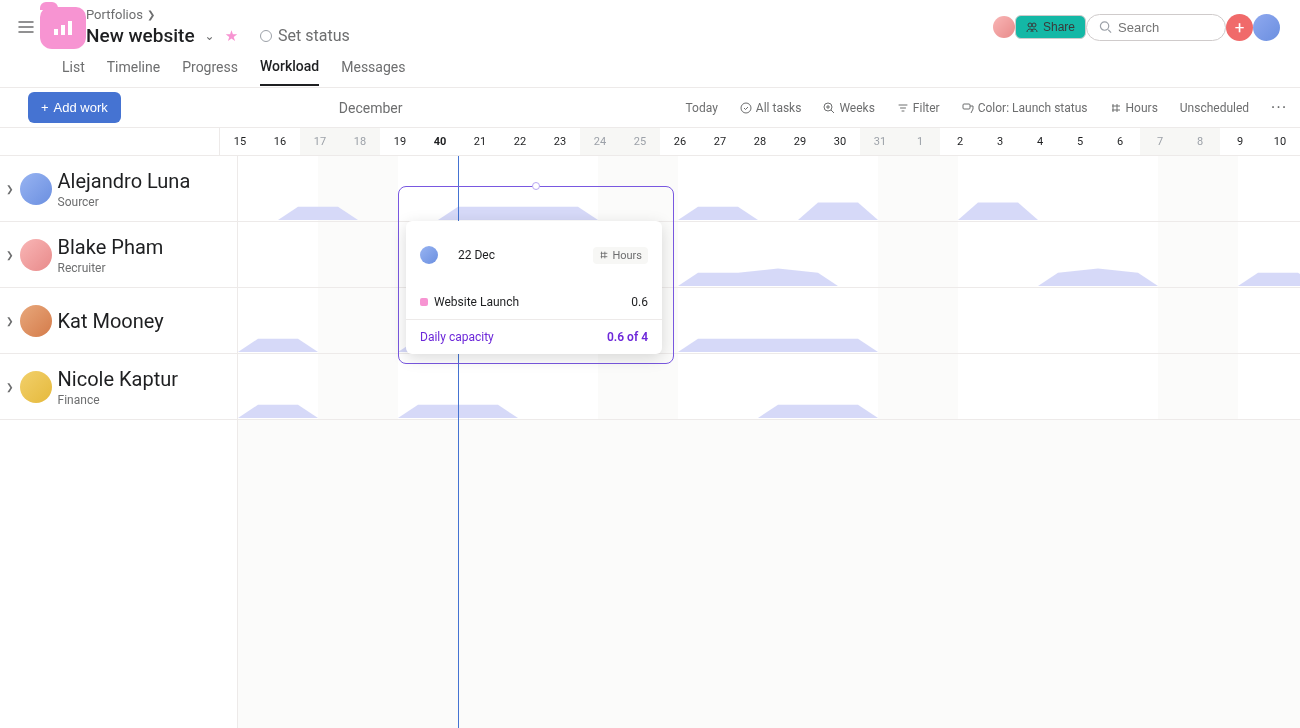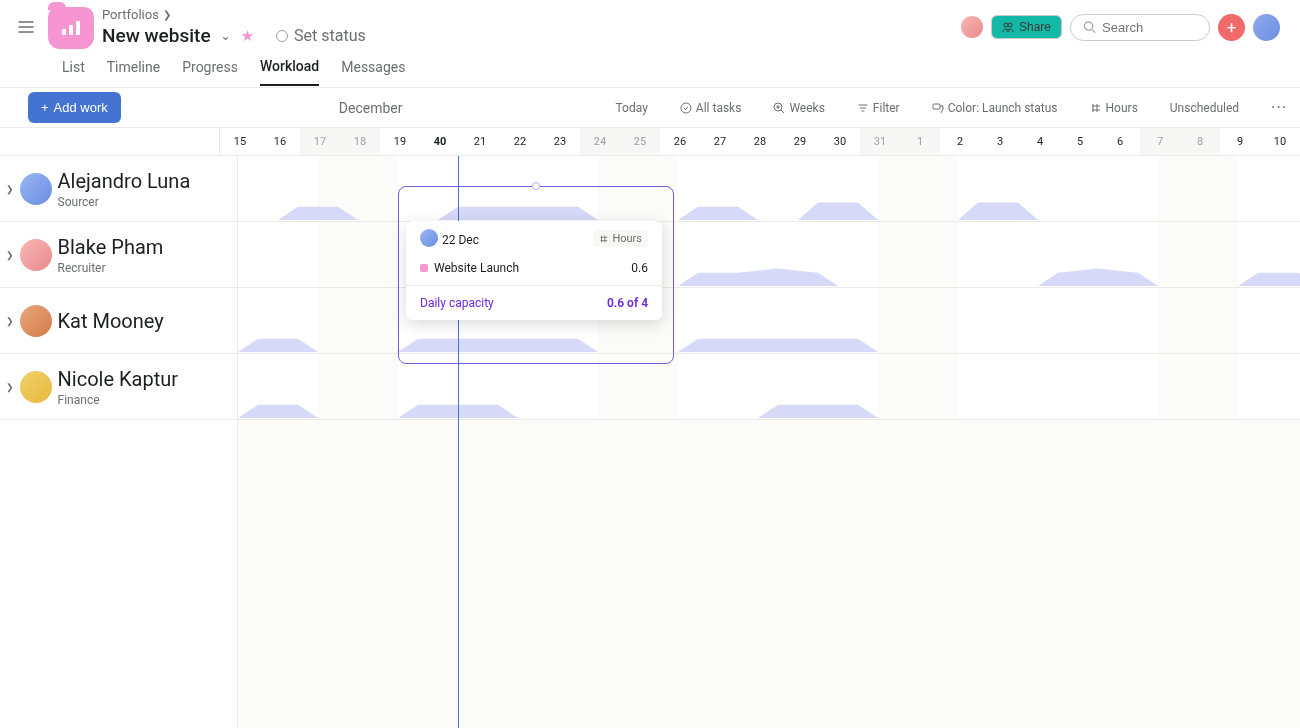--- a/index.html
+++ b/index.html
@@ -1,19 +1,19 @@
 <!DOCTYPE html>
 <html><head>
 <meta charset="utf-8">
 <style>
 * { box-sizing: border-box; margin: 0; padding: 0; }
 body { font-family: -apple-system, BlinkMacSystemFont, "Segoe UI", Roboto, sans-serif; font-size: 13px; color: #1e1f21; width: 1300px; height: 728px; overflow: hidden; background: #fff; }
 
 
-.header { height: 54px; display: flex; align-items: center; padding: 0 20px 0 12px; gap: 8px; }
+.header { height: 54px; display: flex; align-items: center; padding: 0 20px 0 12px; gap: 0; }
 .hamburger { width: 28px; height: 28px; display: flex; align-items: center; justify-content: center; cursor: pointer; }
 .hamburger svg { width: 20px; height: 20px; }
 .folder-icon { width: 46px; height: 42px; background: #f794d2; border-radius: 10px 10px 12px 12px; display: flex; align-items: center; justify-content: center; position: relative; margin-top: 2px; }
 .folder-icon::before { content: ''; position: absolute; top: -5px; left: 0; width: 18px; height: 8px; background: #f794d2; border-radius: 6px 6px 0 0; }
 .folder-bars { position: relative; z-index: 1; }
 .title-block { flex-shrink: 0; }
 .breadcrumb { color: #6d6e6f; font-size: 13px; display: flex; align-items: center; gap: 4px; margin-bottom: 2px; }
 .breadcrumb .chev { font-size: 10px; }
 .title-row { display: flex; align-items: center; gap: 10px; }
 .page-title { font-size: 19px; font-weight: 500; }
@@ -34,21 +34,21 @@
 
 
 .tabs { display: flex; gap: 22px; padding: 0 62px; border-bottom: 1px solid #edeae9; height: 34px; align-items: center; }
 .tab { color: #6d6e6f; font-size: 14px; padding-bottom: 10px; cursor: pointer; position: relative; top: 1px;}
 .tab.active { color: #1e1f21; border-bottom: 2px solid #1e1f21; font-weight: 500; }
 
 
 .toolbar { height: 40px; display: flex; align-items: center; padding: 0 12px 0 28px; gap: 18px; border-bottom: 1px solid #edeae9; position: relative; }
 .add-work { background: #4573d2; color: #fff; border: none; border-radius: 6px; padding: 8px 13px; font-size: 13px; font-weight: 500; display: flex; align-items: center; gap: 5px; cursor:pointer;}
 .month-label { color: #6d6e6f; font-size: 14px; margin-left: 200px; }
-.toolbar-right { margin-left: auto; display: flex; gap: 32px; }
+.toolbar-right { margin-left: auto; display: flex; gap: 22px; }
 .tb-item { color: #6d6e6f; font-size: 12px; display: flex; align-items: center; gap: 4px; cursor:pointer;}
 .tb-item svg { width: 12px; height: 12px; }
 .more-dots { color: #6d6e6f; letter-spacing: 2px; font-weight:700;}
 
 
 .main { display: flex; height: calc(728px - 54px - 34px - 40px - 28px); }
 .sidebar { width: 238px; flex-shrink: 0; border-right: 1px solid #edeae9; }
 .date-header-row { height: 28px; border-bottom: 1px solid #edeae9; display: flex; }
 .date-header-spacer { width: 238px; border-right: 1px solid #edeae9; }
 .date-cells { flex: 1; display: flex; position: relative; }
@@ -69,21 +69,21 @@
 .timeline { flex: 1; position: relative; overflow: hidden; }
 .row-bg { height: 66px; border-bottom: 1px solid #edeae9; position: relative; }
 .weekend-band { position: absolute; top: 0; bottom: 0; background: #fbfbfa; }
 .today-line { position: absolute; top: -9px; bottom: -600px; width: 1px; background: #4573d2; z-index: 5; }
 
 .workload-shape { position: absolute; fill: #d1d5f7; opacity: 0.9; }
 
 .selection-highlight { position: absolute; top: 30px; height: 178px; width: 273px; border: 1.5px solid #7958e0; border-radius: 8px; z-index: 10; background: transparent; }
 
 .popover { position: absolute; top: 65px; background: #fff; border-radius: 6px; box-shadow: 0 4px 16px rgba(0,0,0,0.15); width: 256px; z-index: 20; font-size: 12px; }
-.popover-head { display: flex; align-items: flex-end; padding: 8px 14px; gap: 4px; }
+.popover-head { display: flex; align-items: center; padding: 25px 14px; gap: 20px; }
 .popover-head .mini-av { width: 18px; height: 18px; border-radius: 50%; background: linear-gradient(135deg,#98b4f2,#6b8fe0);}
 .popover-head .date { flex: 1; color: #1e1f21; font-size:12px;}
 .popover-head .hours-pill { background: #f7f7f5; border-radius: 4px; padding: 2px 6px; color: #6d6e6f; font-size: 11px; display: flex; align-items:center; gap:3px;}
 .popover-row { display: flex; justify-content: space-between; padding: 6px 14px 10px; }
 .popover-row .dot { width: 8px; height: 8px; border-radius: 2px; background: #f794d2; margin-right: 6px; display:inline-block;}
 .popover-row .lbl { color: #1e1f21; }
 .popover-row .val { color: #1e1f21; font-weight: 400; }
 .popover-sep { height: 1px; background: #edeae9; margin: 0 0; }
 .popover-foot { display: flex; justify-content: space-between; padding: 10px 14px; color: #6d28d9; }
 .popover-foot .val { font-weight: 600; }

